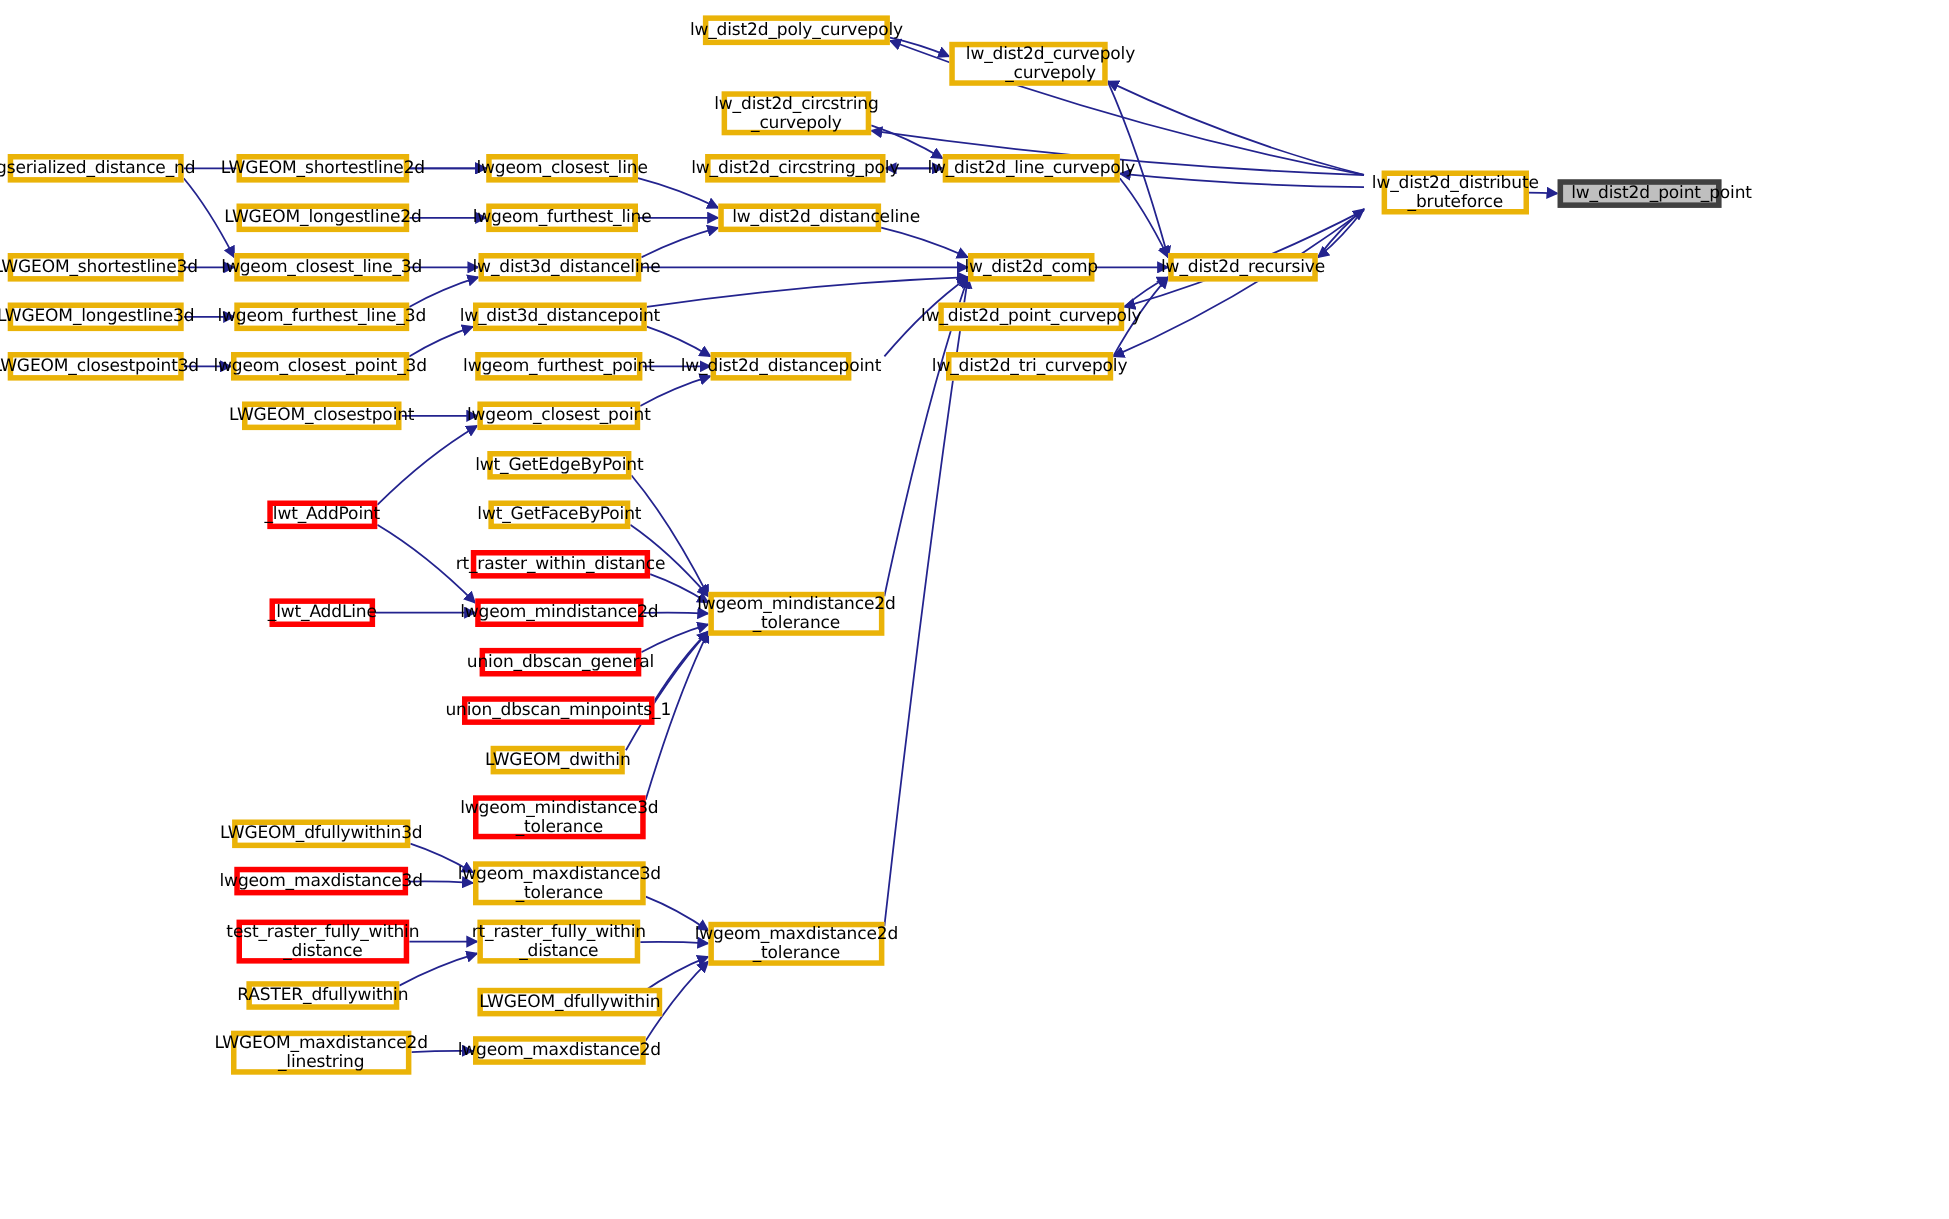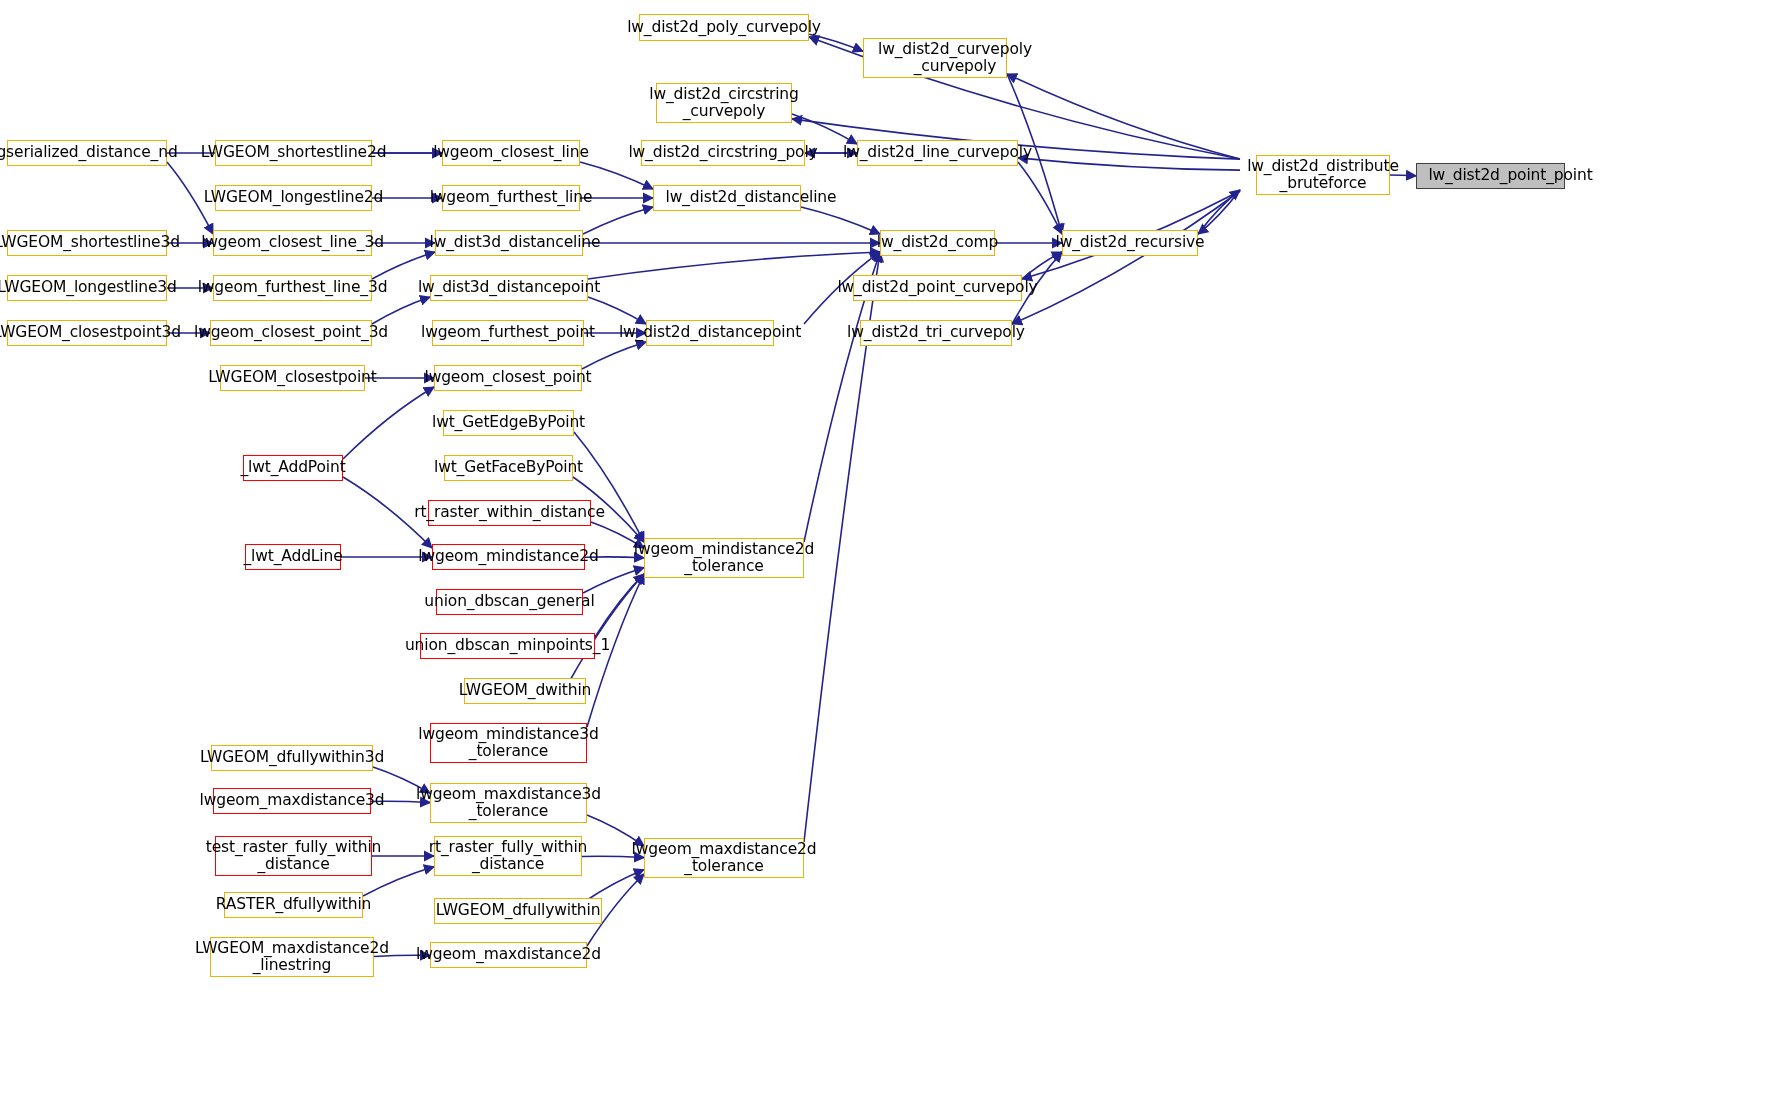--- a/index.html
+++ b/index.html
@@ -26,21 +26,21 @@
     pointer-events: none;
   }
   .node {
     position: absolute;
     box-sizing: border-box;
     display: flex;
     align-items: center;
     justify-content: center;
     text-align: center;
     background: #ffffff;
-    border: 1px solid #eab308;
+    border: 5px solid #eab308;
     color: #000000;
     font-size: 15.5px;
     line-height: 1.12;
     letter-spacing: -0.15px;
     white-space: pre;
     z-index: 2;
   }
   .node.red {
     border-color: #ff0000;
   }
@@ -159,21 +159,21 @@
       <div class="node" style="left: 443px; top: 410px; width: 131px; height: 26px;">lwt_GetEdgeByPoint</div>
       <div class="node" style="left: 444px; top: 455px; width: 129px; height: 26px;">lwt_GetFaceByPoint</div>
       <div class="node red" style="left: 243px; top: 455px; width: 100px; height: 26px;">_lwt_AddPoint</div>
       <div class="node red" style="left: 428px; top: 500px; width: 163px; height: 26px;">rt_raster_within_distance</div>
       <div class="node red" style="left: 245px; top: 544px; width: 96px; height: 26px;">_lwt_AddLine</div>
       <div class="node red" style="left: 432px; top: 544px; width: 153px; height: 26px;">lwgeom_mindistance2d</div>
       <div class="node" style="left: 644px; top: 538px; width: 160px; height: 40px;">lwgeom_mindistance2d
 _tolerance</div>
       <div class="node red" style="left: 436px; top: 589px; width: 147px; height: 26px;">union_dbscan_general</div>
       <div class="node red" style="left: 420px; top: 633px; width: 175px; height: 26px;">union_dbscan_minpoints_1</div>
-      <div class="node" style="left: 464px; top: 678px; width: 122px; height: 26px;">LWGEOM_dwithin</div>
+      <div class="node" style="left: 446px; top: 678px; width: 122px; height: 26px;">LWGEOM_dwithin</div>
       <div class="node red" style="left: 430px; top: 723px; width: 157px; height: 40px;">lwgeom_mindistance3d
 _tolerance</div>
       <div class="node" style="left: 211px; top: 745px; width: 162px; height: 26px;">LWGEOM_dfullywithin3d</div>
       <div class="node red" style="left: 213px; top: 788px; width: 158px; height: 26px;">lwgeom_maxdistance3d</div>
       <div class="node" style="left: 430px; top: 783px; width: 157px; height: 40px;">lwgeom_maxdistance3d
 _tolerance</div>
       <div class="node red" style="left: 215px; top: 836px; width: 157px; height: 40px;">test_raster_fully_within
 _distance</div>
       <div class="node" style="left: 434px; top: 836px; width: 148px; height: 40px;">rt_raster_fully_within
 _distance</div>

